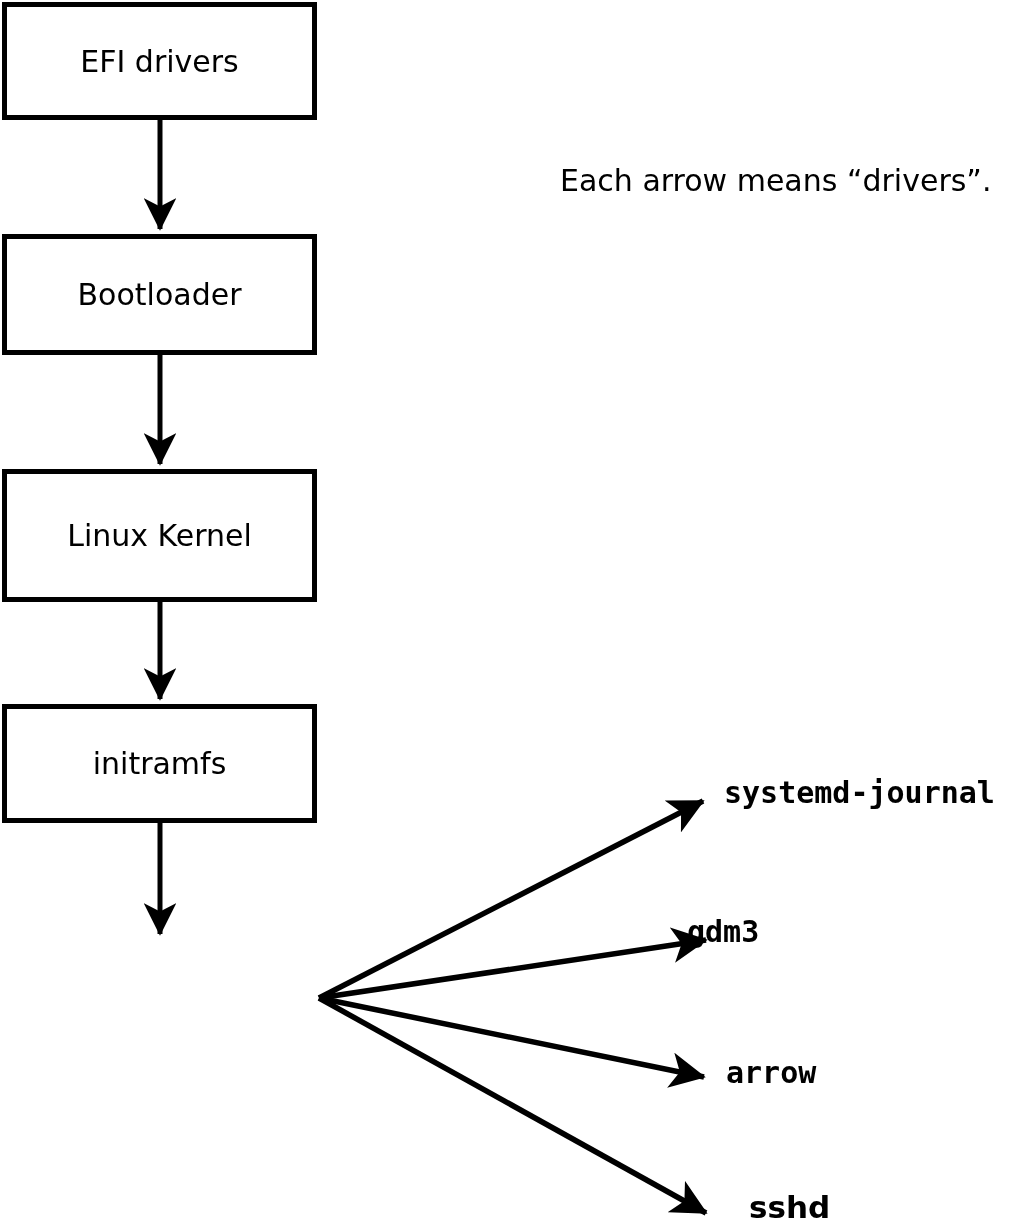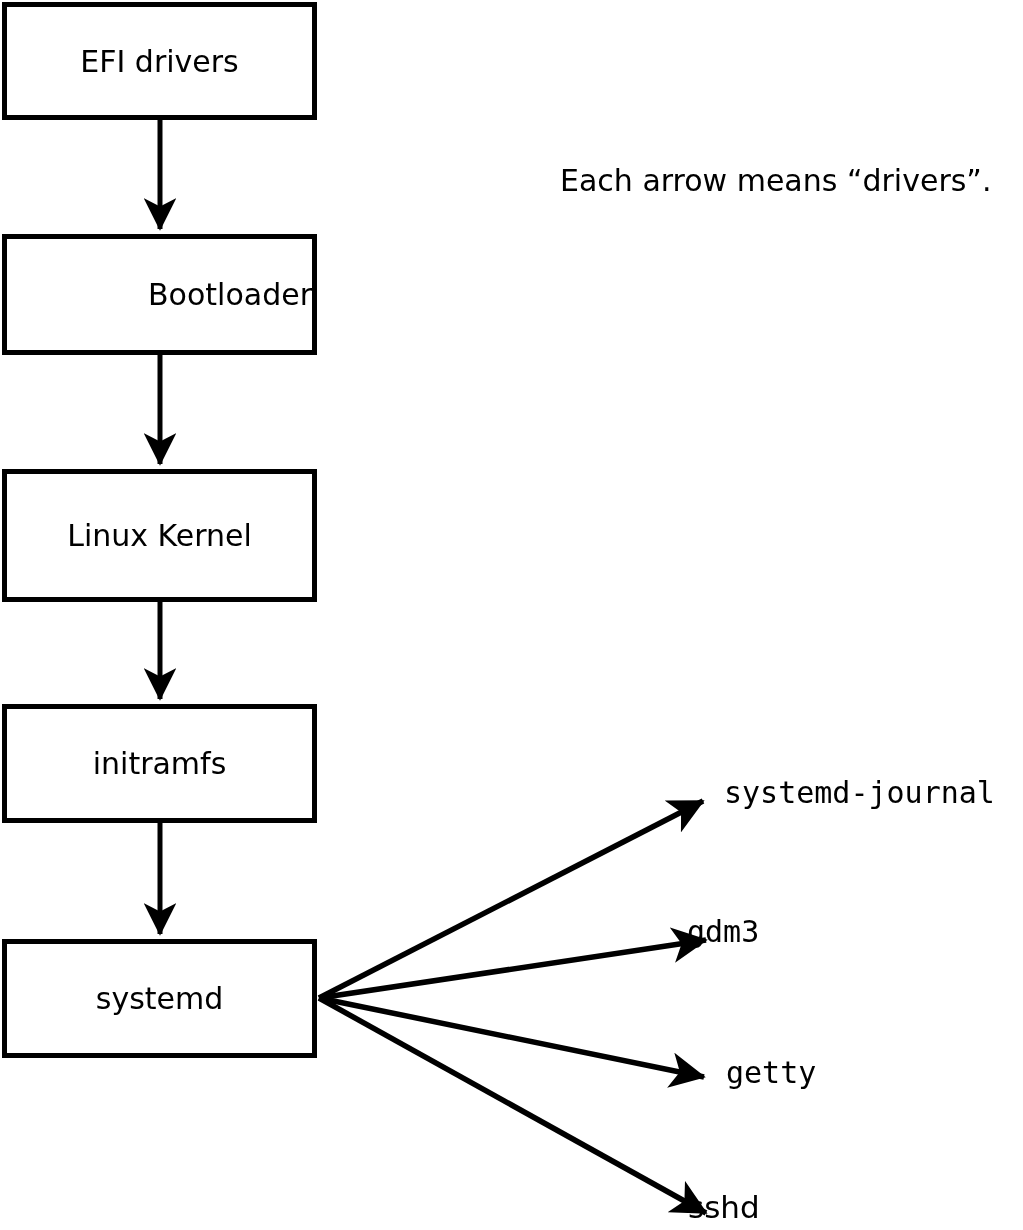--- a/index.html
+++ b/index.html
@@ -34,45 +34,46 @@
     display: flex;
     align-items: center;
     justify-content: center;
   }
   .flow-box .box-label {
     font-size: 30px;
     color: #000000;
     white-space: nowrap;
   }
   .box-efi       { top: 2px;   height: 118px; }
-  .box-boot      { top: 234px; height: 121px; justify-content: flex-end; }
+  .box-boot      { top: 234px; height: 121px; }
   .box-kernel    { top: 469px; height: 133px; }
   .box-initramfs { top: 704px; height: 119px; }
   .box-systemd   { top: 939px; height: 119px; }
 
   .caption {
     position: absolute;
     left: 560px;
     top: 180px;
     transform: translateY(-50%);
     font-size: 30px;
     white-space: nowrap;
   }
   .leaf-label {
     position: absolute;
     transform: translateY(-50%);
     font-family: "DejaVu Sans Mono", monospace;
     font-size: 30px;
     white-space: nowrap;
     color: #000000;
+    font-weight: bold;
   }
   .leaf-journal { left: 724px; top: 792px; }
   .leaf-gdm3    { left: 687px; top: 931px; }
   .leaf-getty   { left: 726px; top: 1072px; }
-  .leaf-sshd    { left: 688px; top: 1207px; font-family: "DejaVu Sans", sans-serif; font-size: 31px; }
+  .leaf-sshd    { left: 749px; top: 1207px; font-family: "DejaVu Sans", sans-serif; font-size: 31px; }
 </style>
 </head>
 <body>
 
 <div class="canvas">
 
   <svg class="arrow-layer" viewBox="0 0 1023 1230" xmlns="http://www.w3.org/2000/svg">
     <defs>
       <marker id="dart" viewBox="0 0 10 10" refX="9.5" refY="5" markerWidth="6.5" markerHeight="6.5" orient="auto">
         <path d="M 0 0 L 10 5 L 0 10 L 2.6 5 Z" fill="#000000"></path>
@@ -95,24 +96,21 @@
   </div>
   <div class="flow-box box-boot">
     <span class="box-label">Bootloader</span>
   </div>
   <div class="flow-box box-kernel">
     <span class="box-label">Linux Kernel</span>
   </div>
   <div class="flow-box box-initramfs">
     <span class="box-label">initramfs</span>
   </div>
-  <div class="flow-box box-systemd">
-    <span class="box-label">systemd</span>
-  </div>
 
   <span class="caption">Each arrow means “drivers”.</span>
 
   <span class="leaf-label leaf-journal">systemd-journal</span>
   <span class="leaf-label leaf-gdm3">gdm3</span>
-  <span class="leaf-label leaf-getty">getty</span>
+  <span class="leaf-label leaf-getty">arrow</span>
   <span class="leaf-label leaf-sshd">sshd</span>
 
 </div>
 
 </body></html>

